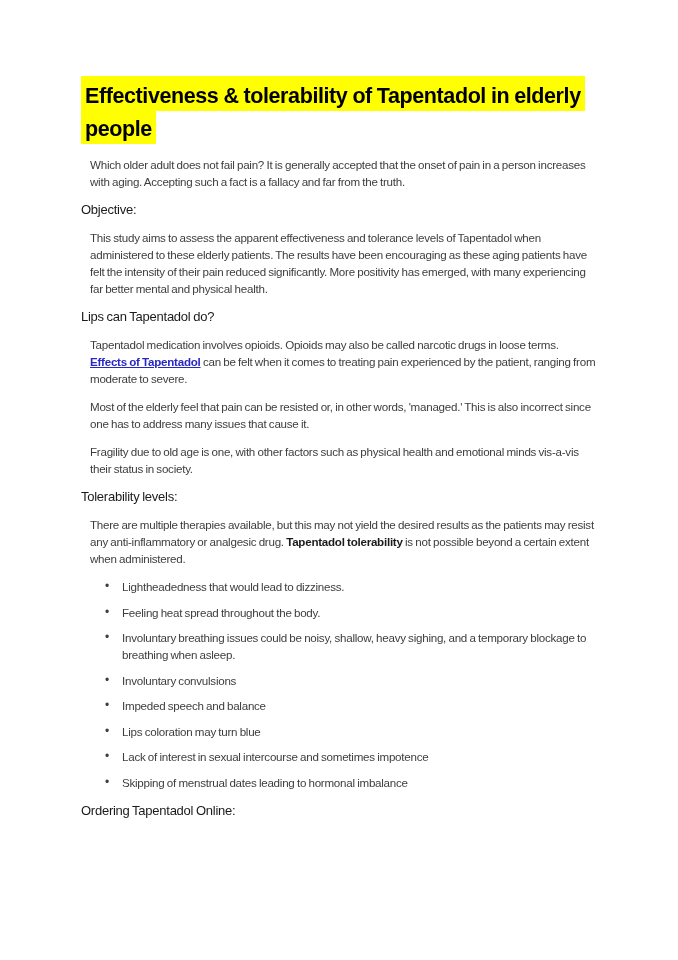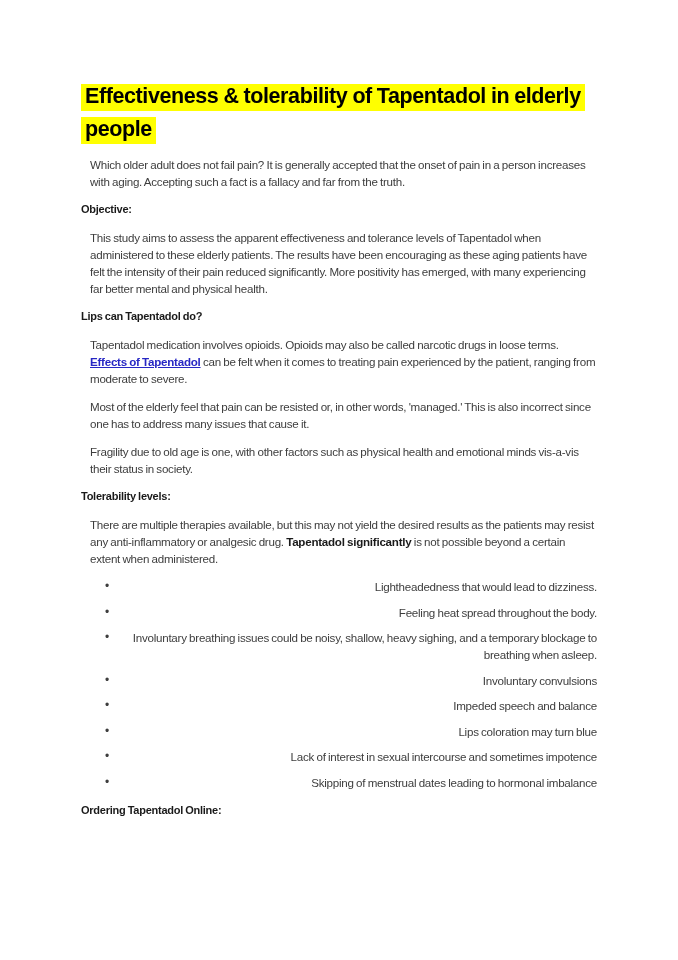--- a/index.html
+++ b/index.html
@@ -28,32 +28,32 @@
   h1.doc-title {
     margin: 0 0 10px 0;
     font-size: 21.5px;
     line-height: 33px;
     font-weight: bold;
     letter-spacing: -0.4px;
     color: #000000;
   }
   h1.doc-title .hl {
     background: #FFFF00;
-    padding: 0 4px 3px 4px;
+    padding: 8px 4px 3px 4px;
     -webkit-box-decoration-break: clone;
     box-decoration-break: clone;
   }
   p.body-para {
     margin: 0 0 11px 9px;
   }
   h2.doc-heading {
     margin: 4px 0 11px 0;
-    font-size: 11px;
+    font-size: 13px;
     line-height: 17px;
-    font-weight: bold;
+    font-weight: normal;
     color: #1a1a1a;
   }
   a.doc-link {
     color: #2727c4;
     font-weight: bold;
     text-decoration: underline;
     cursor: pointer;
   }
   strong.inline-bold {
     color: #1a1a1a;
@@ -61,21 +61,20 @@
   }
   ul.effects-list {
     list-style: none;
     margin: 0 0 11px 0;
     padding: 0 0 0 24px;
   }
   ul.effects-list li {
     position: relative;
     padding-left: 17px;
     margin: 0 0 8.5px 0;
-    text-align: right;
   }
   ul.effects-list li::before {
     content: "\2022";
     position: absolute;
     left: 0;
     top: 0;
     color: #3d3d3d;
     font-size: 12px;
   }
 </style>
@@ -95,21 +94,21 @@
   <h2 class="doc-heading">Lips can Tapentadol do?</h2>
 
   <p class="body-para"><span>Tapentadol medication involves opioids. Opioids may also be called narcotic drugs in loose terms. </span><a class="doc-link" href="#">Effects of Tapentadol</a><span> can be felt when it comes to treating pain experienced by the patient, ranging from moderate to severe.</span></p>
 
   <p class="body-para">Most of the elderly feel that pain can be resisted or, in other words, 'managed.' This is also incorrect since one has to address many issues that cause it.</p>
 
   <p class="body-para">Fragility due to old age is one, with other factors such as physical health and emotional minds vis-a-vis their status in society.</p>
 
   <h2 class="doc-heading">Tolerability levels:</h2>
 
-  <p class="body-para"><span>There are multiple therapies available, but this may not yield the desired results as the patients may resist any anti-inflammatory or analgesic drug. </span><strong class="inline-bold">Tapentadol significantly</strong><span> is not possible beyond a certain extent when administered.</span></p>
+  <p class="body-para"><span>There are multiple therapies available, but this may not yield the desired results as the patients may resist any anti-inflammatory or analgesic drug. </span><strong class="inline-bold">Tapentadol tolerability</strong><span> is not possible beyond a certain extent when administered.</span></p>
 
 
   <ul class="effects-list">
     <li>Lightheadedness that would lead to dizziness.</li>
     <li>Feeling heat spread throughout the body.</li>
     <li>Involuntary breathing issues could be noisy, shallow, heavy sighing, and a temporary blockage to breathing when asleep.</li>
     <li>Involuntary convulsions</li>
     <li>Impeded speech and balance</li>
     <li>Lips coloration may turn blue</li>
     <li>Lack of interest in sexual intercourse and sometimes impotence</li>

